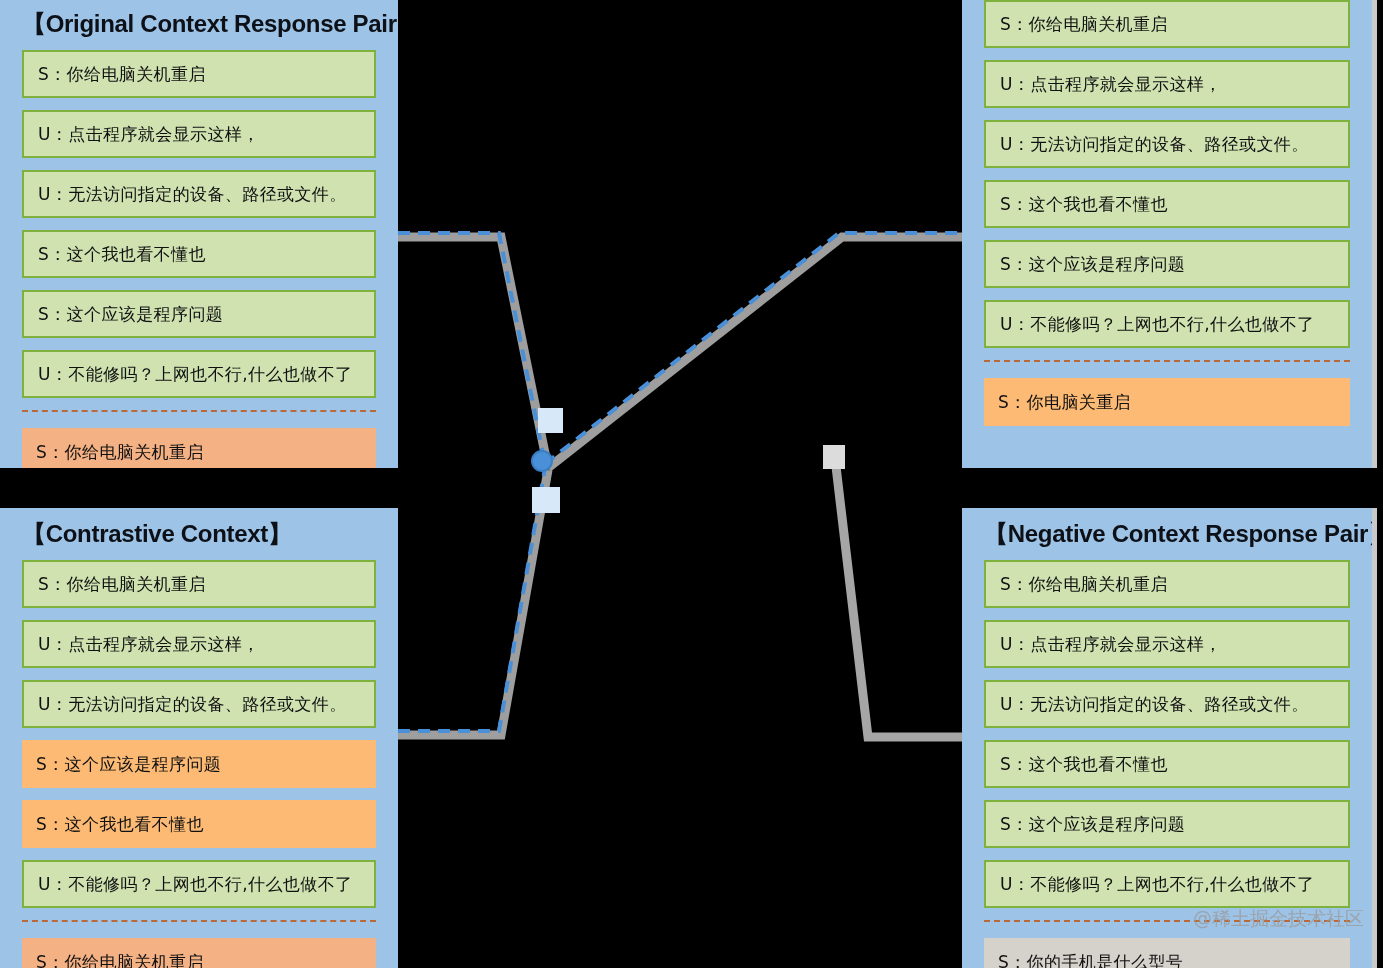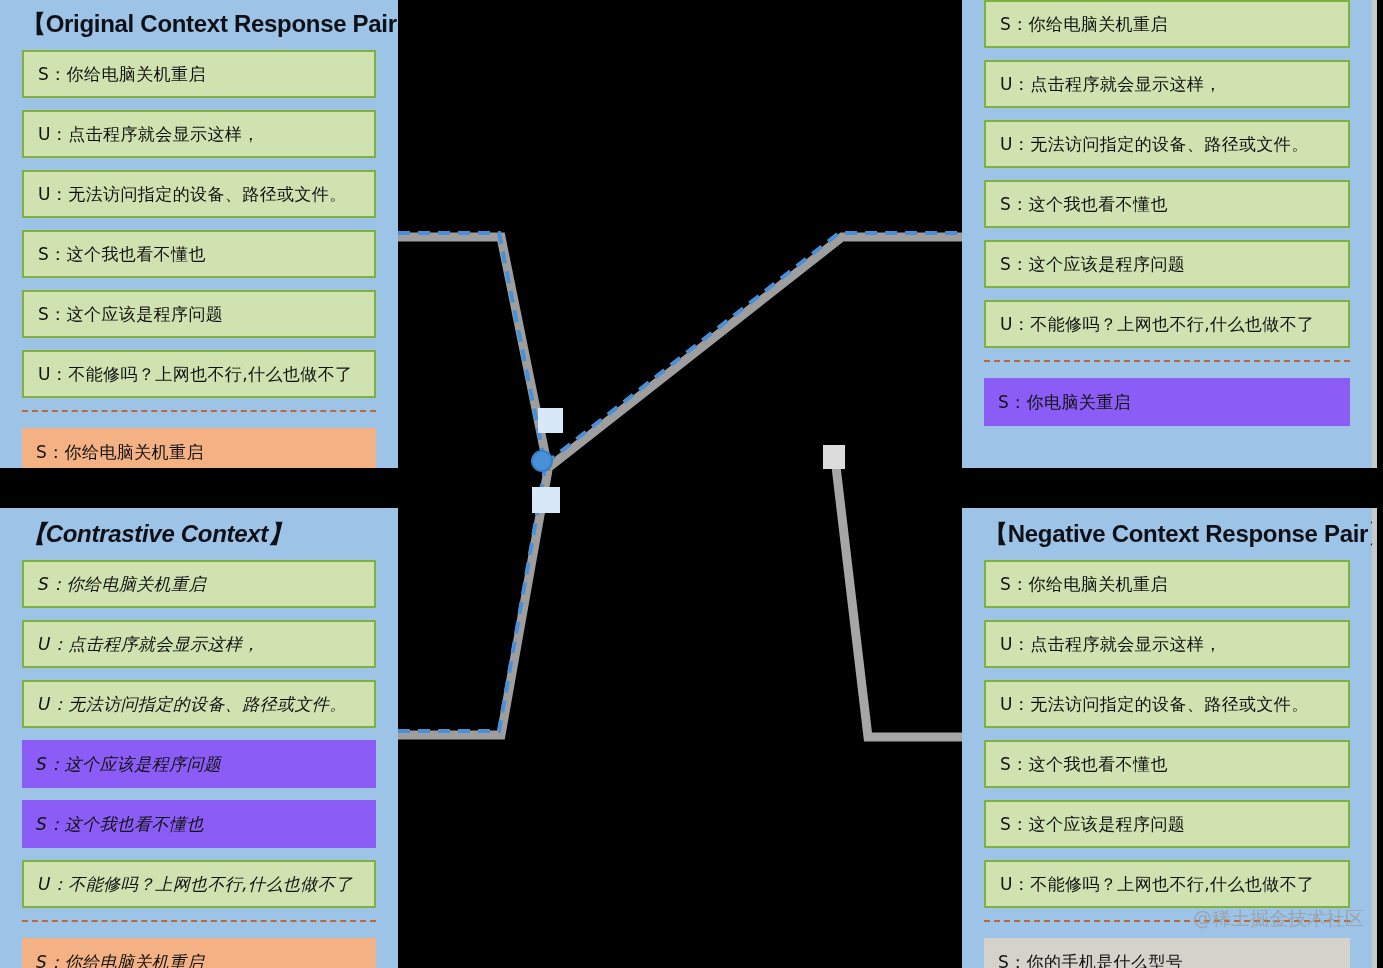--- a/index.html
+++ b/index.html
@@ -11,21 +11,21 @@
   }
 
   
   .panel{
     position:absolute;
     background:#9dc3e6;
     padding:0 22px;
     overflow:hidden;
   }
   .panel.tl{ left:0;   top:0;   width:398px; height:468px; }
-  .panel.bl{ left:0;   top:508px; width:398px; height:460px;font-style:italic; }
+  .panel.bl{ left:0;   top:508px; width:398px; height:460px; }
   .panel.tr{ left:962px; top:0;   width:410px; height:468px; }
   .panel.br{ left:962px; top:508px; width:410px; height:460px; }
   
   .edge{ position:absolute; background:#c9c9c9; }
   .edge.e2{ left:393px; top:508px; width:5px; height:460px; }
   .edge.e3{ left:1372px; top:0;  width:5px; height:468px; }
   .edge.e4{ left:1372px; top:508px; width:5px; height:460px; }
 
   .panel-title{
     font-size:24px;
@@ -46,21 +46,21 @@
     align-items:center;
     padding:0 14px;
     margin-bottom:12px;
     font-size:17px;
     color:#111;
     letter-spacing:0.4px;
     white-space:nowrap;
     font-family:"DejaVu Sans","Liberation Sans",sans-serif;
   }
   .msg.green { background:#cfe2b0; border:2px solid #7fb13f; }
-  .msg.yellow{ background:#8b5cf6; border:none; }
+  .msg.yellow{ background:#fdba74; border:none; }
   .msg.orange{ background:#f4b183; border:none; }
   .msg.gray  { background:#d5d1cb; border:none; }
 
   .sep{
     height:12px;
     margin:1px 0 6px 0;
     border-top:2px dashed #c05a1e;
     opacity:.85;
   }
 

